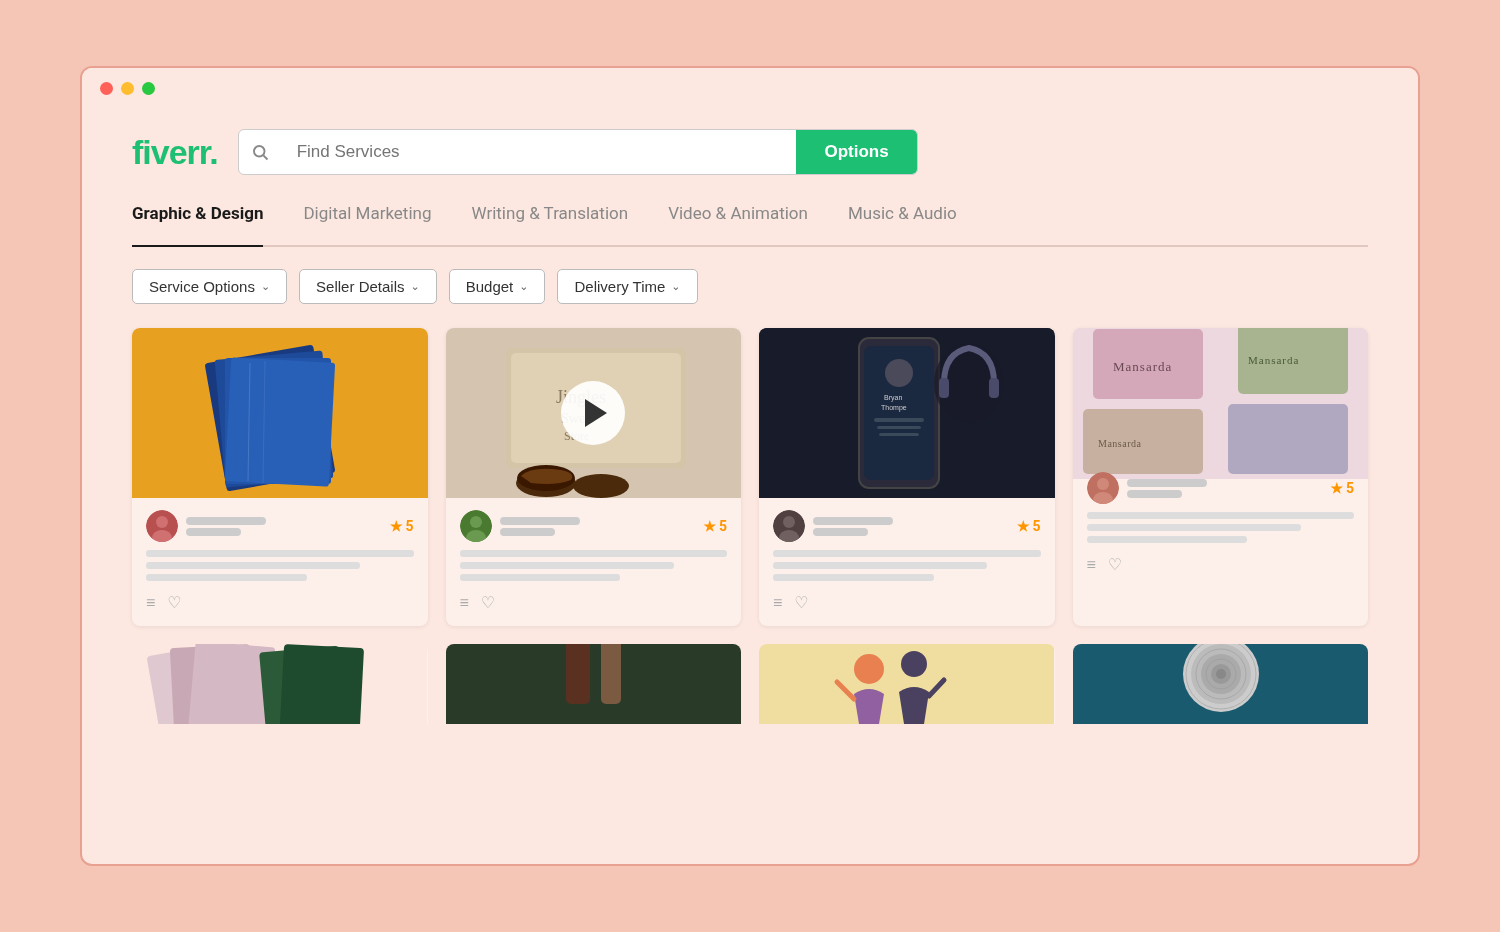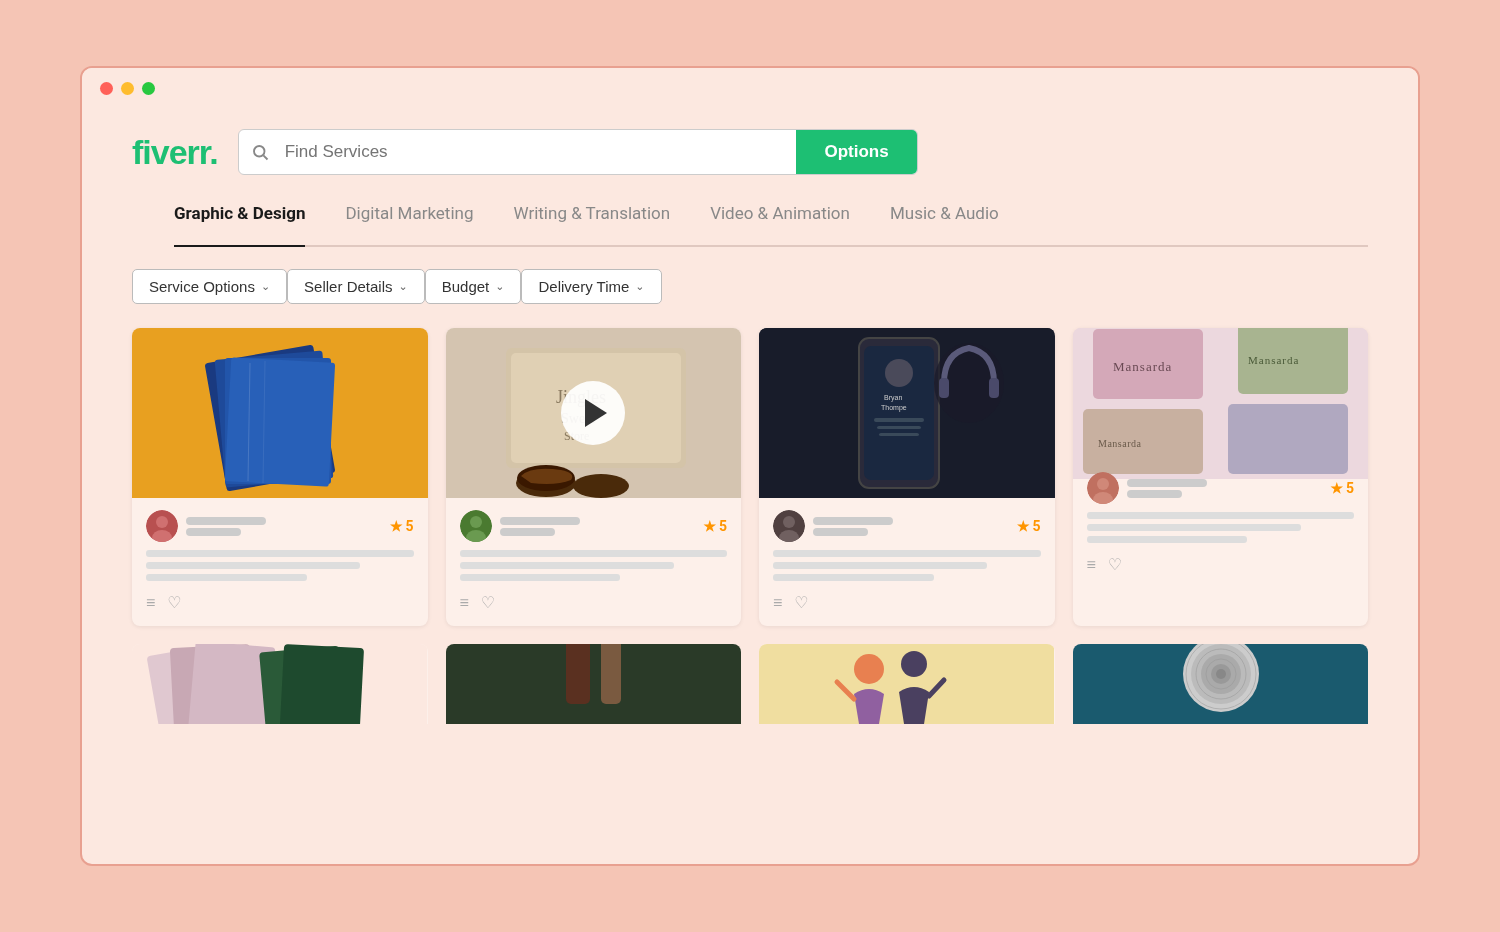--- a/index.html
+++ b/index.html
@@ -54,20 +54,21 @@
       white-space: nowrap;
     }
     .search-bar {
       display: flex;
       flex: 1;
       max-width: 680px;
       border: 1.5px solid #ccc;
       border-radius: 6px;
       overflow: hidden;
       background: white;
+      gap: 12px;
     }
     .search-icon-wrap {
       display: flex;
       align-items: center;
       padding: 0 12px;
       color: #888;
       font-size: 16px;
     }
     .search-input {
       flex: 1;
@@ -87,39 +88,38 @@
       font-weight: 600;
       cursor: pointer;
     }
     
     .nav-bar {
       display: flex;
       gap: 40px;
       margin-bottom: 22px;
       border-bottom: 2px solid #e0c8c0;
       padding-bottom: 12px;
-      margin-left: 42px;
     }
     .nav-item {
       font-size: 17px;
       color: #888;
       cursor: pointer;
       padding-bottom: 10px;
       white-space: nowrap;
     }
     .nav-item.active {
       color: #1a1a1a;
       font-weight: 700;
       border-bottom: 2px solid #1a1a1a;
       margin-bottom: -14px;
     }
     
     .filter-bar {
       display: flex;
-      gap: 0;
+      gap: 12px;
       margin-bottom: 24px;
     }
     .filter-btn {
       border: 1.5px solid #bbb;
       background: white;
       border-radius: 5px;
       padding: 8px 16px;
       font-size: 15px;
       cursor: pointer;
       display: flex;

